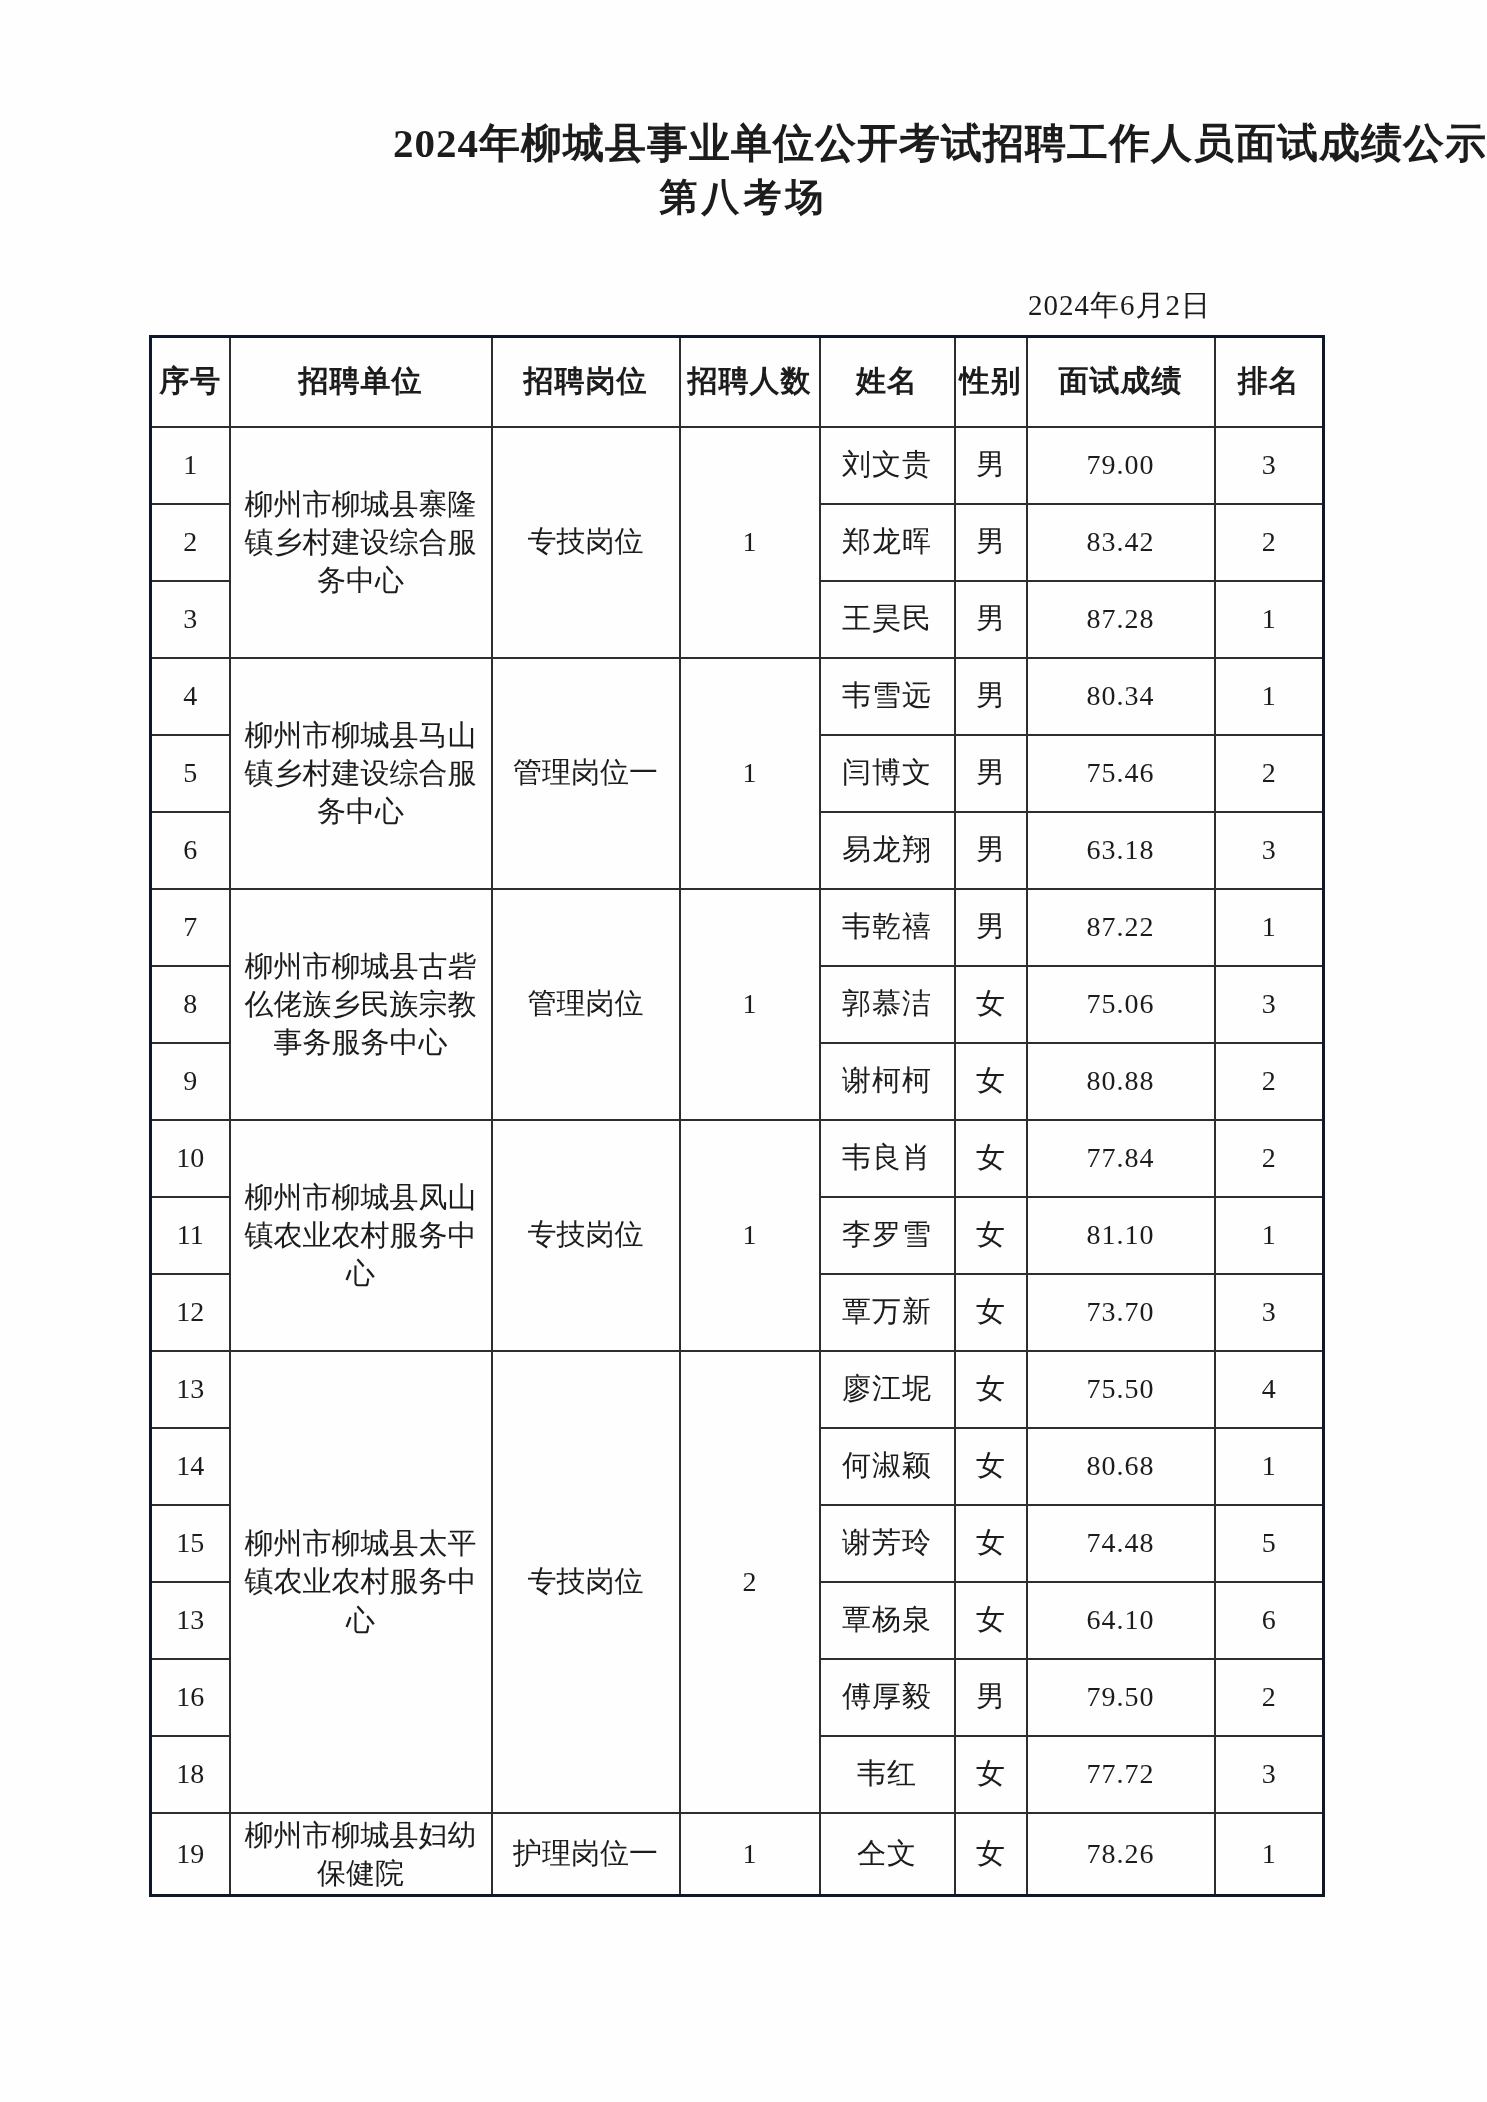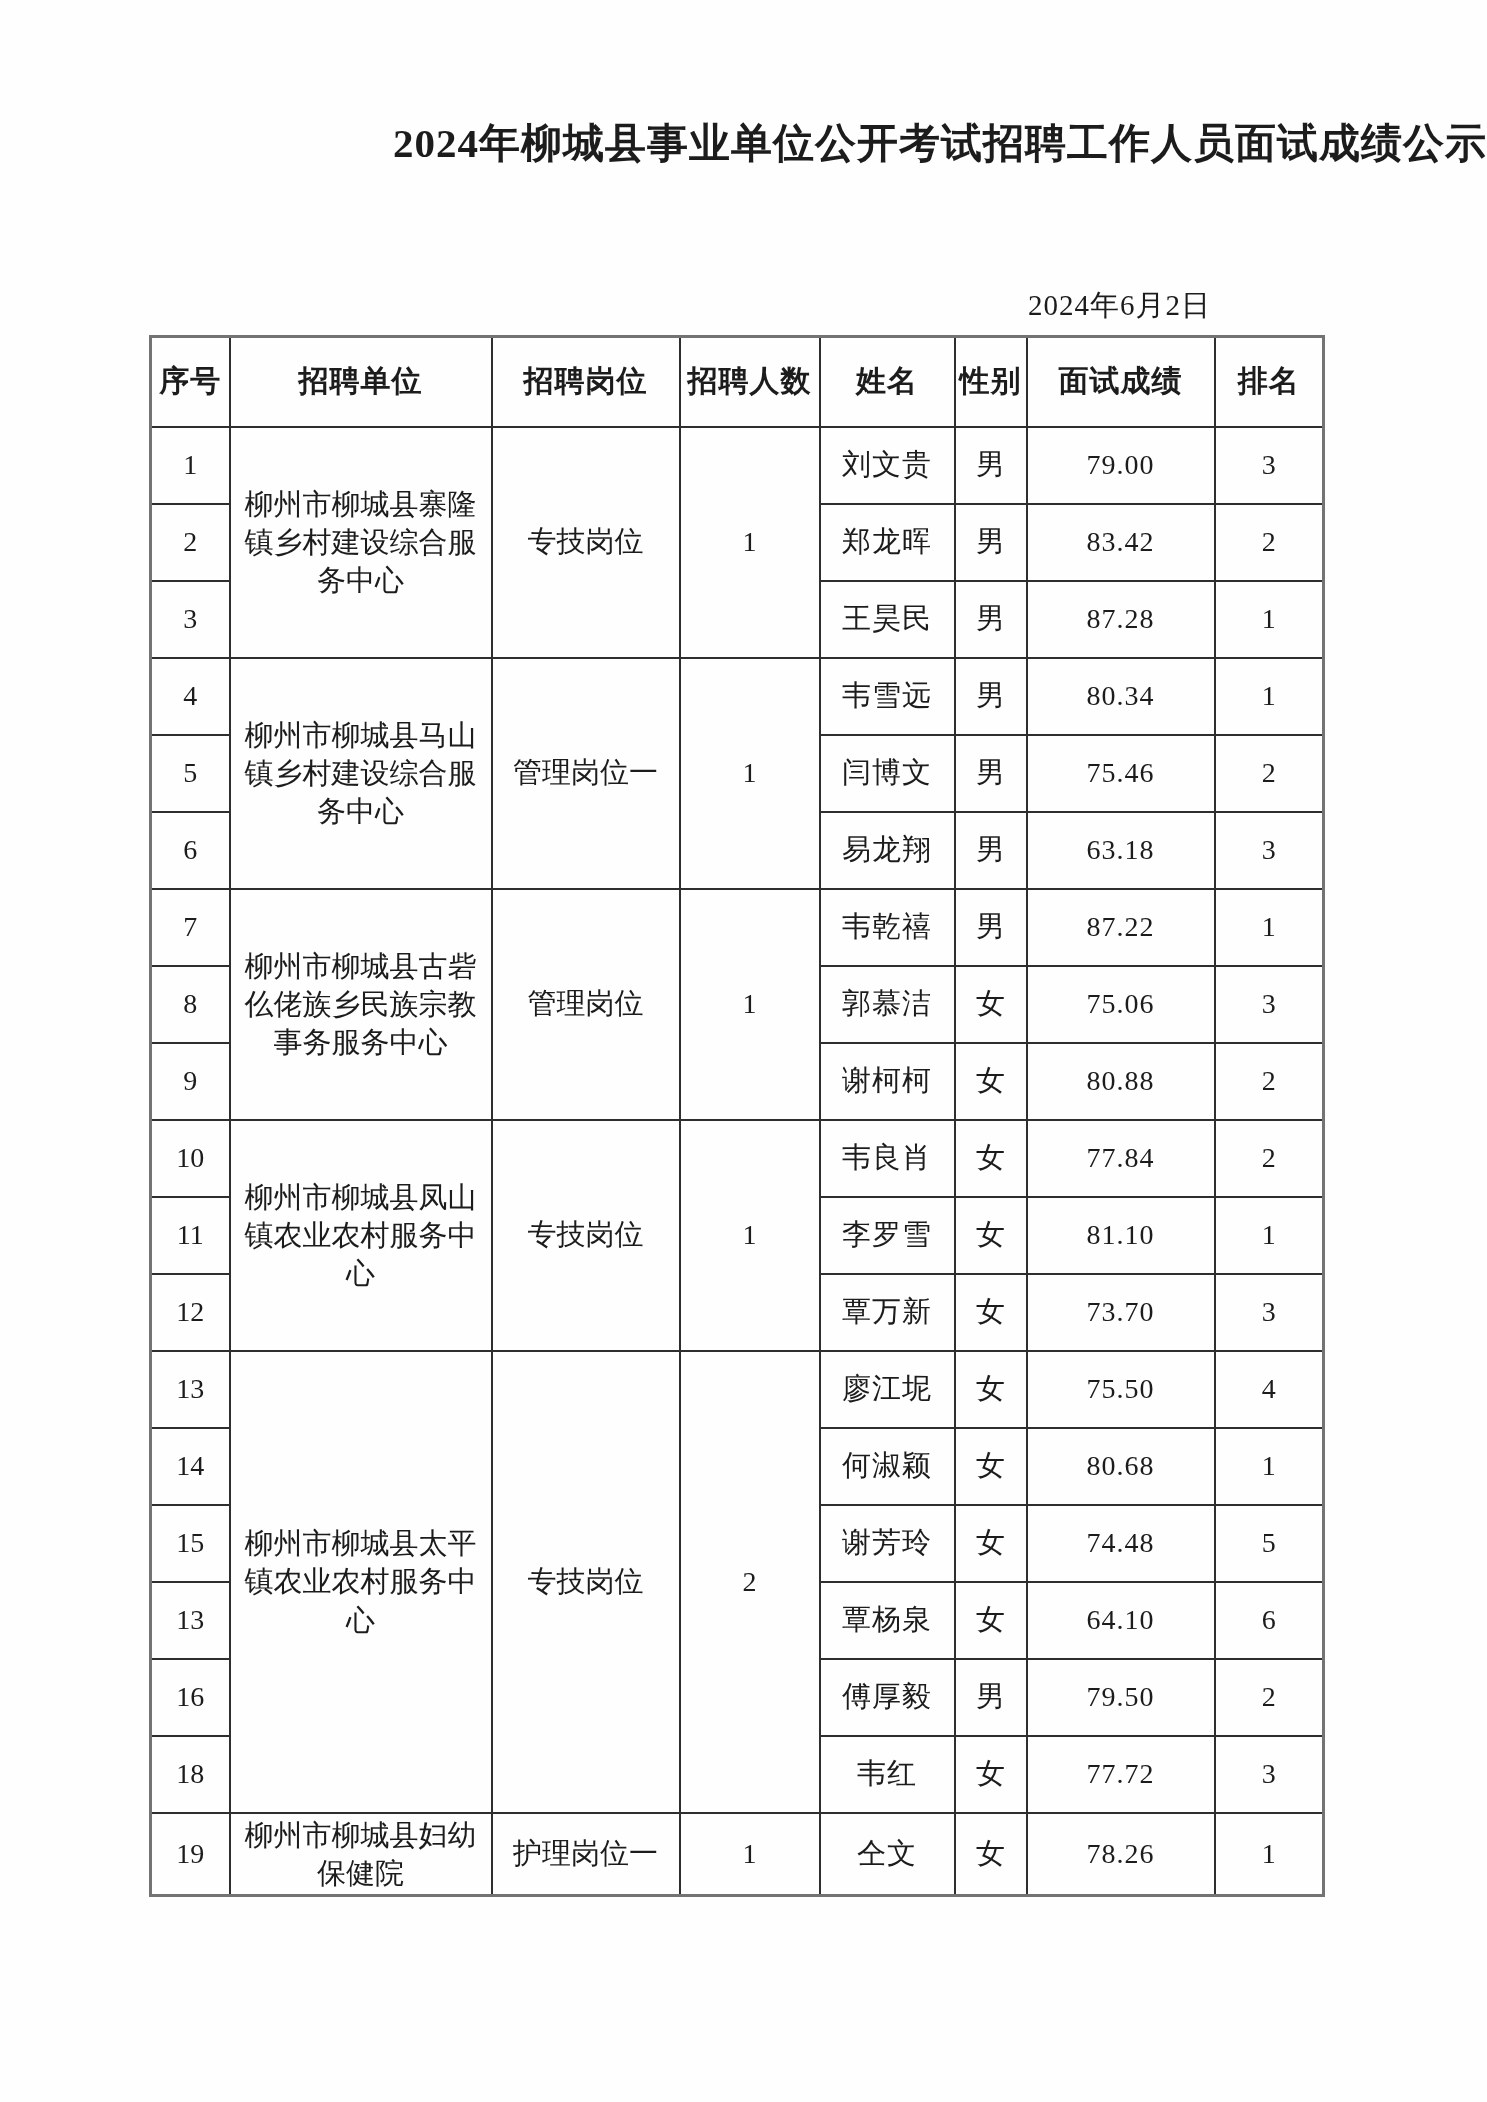--- a/index.html
+++ b/index.html
@@ -46,21 +46,21 @@
     font-size: 29px;
     letter-spacing: 1px;
   }
   table.results {
     position: absolute;
     top: 335px;
     left: 149px;
     width: 1173px;
     border-collapse: collapse;
     table-layout: fixed;
-    border: 3px solid #737373;
+    border: 3px solid #0f172a;
   }
   table.results th,
   table.results td {
     border: 2px solid #2e2e2e;
     text-align: center;
     vertical-align: middle;
     padding: 2px 4px;
     overflow: hidden;
   }
   table.results thead tr { height: 90px; }
@@ -77,20 +77,21 @@
   td.c-name  { font-size: 29px; letter-spacing: 1px; }
   td.c-gender{ font-size: 29px; }
   td.c-score { font-size: 28px; letter-spacing: 1px; }
   td.c-rank  { font-size: 28px; }
 </style>
 </head>
 <body>
 
 <div class="page">
   <h1 class="title">2024年柳城县事业单位公开考试招聘工作人员面试成绩公示</h1>
+  <h2 class="subtitle">第八考场</h2>
   <div class="doc-date">2024年6月2日</div>
 
   <table class="results">
     <colgroup>
       <col style="width:79px">
       <col style="width:262px">
       <col style="width:188px">
       <col style="width:140px">
       <col style="width:135px">
       <col style="width:72px">

